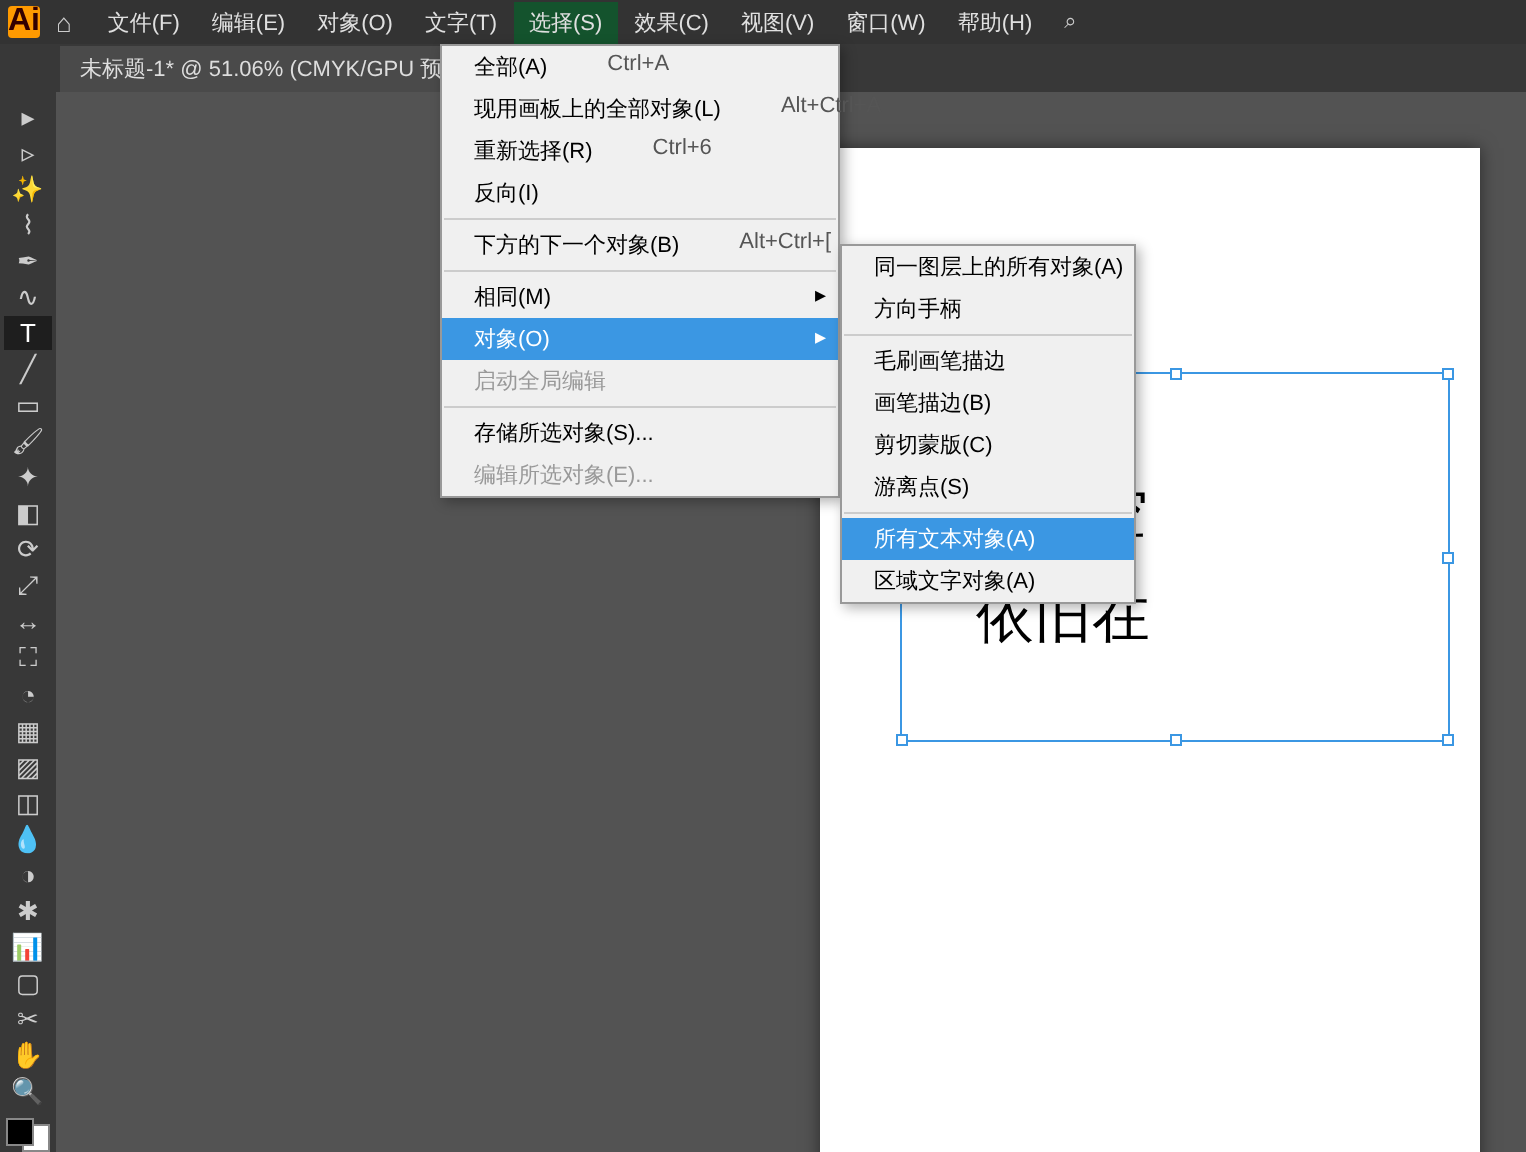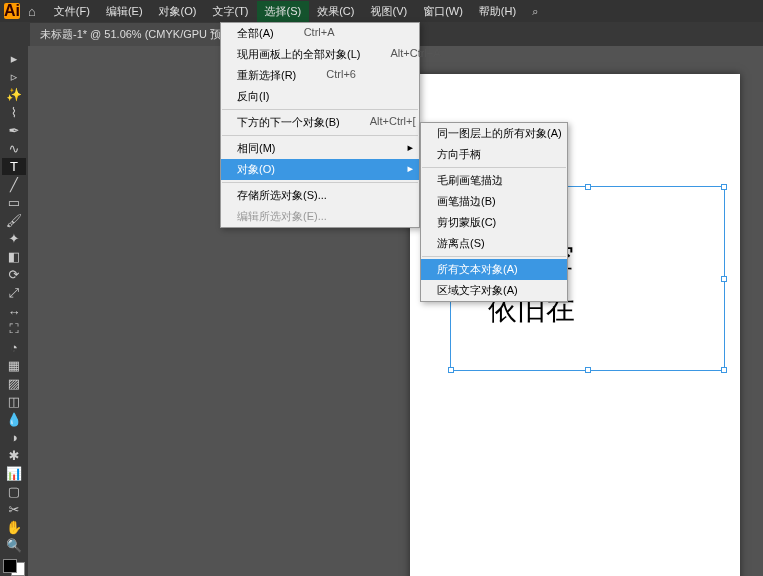--- a/index.html
+++ b/index.html
@@ -318,20 +318,23 @@
     </div>
     <div class="dd-sep"></div>
     <div class="dd-item">
       <span>相同(M)</span>
       <span class="arrow">▸</span>
     </div>
     <div class="dd-item highlight">
       <span>对象(O)</span>
       <span class="arrow">▸</span>
     </div>
+    <div class="dd-item disabled">
+      <span>启动全局编辑</span>
+    </div>
     <div class="dd-sep"></div>
     <div class="dd-item">
       <span>存储所选对象(S)...</span>
     </div>
     <div class="dd-item disabled">
       <span>编辑所选对象(E)...</span>
     </div>
   </div>
 
 <div class="dropdown dd-sub" id="dd-sub">

